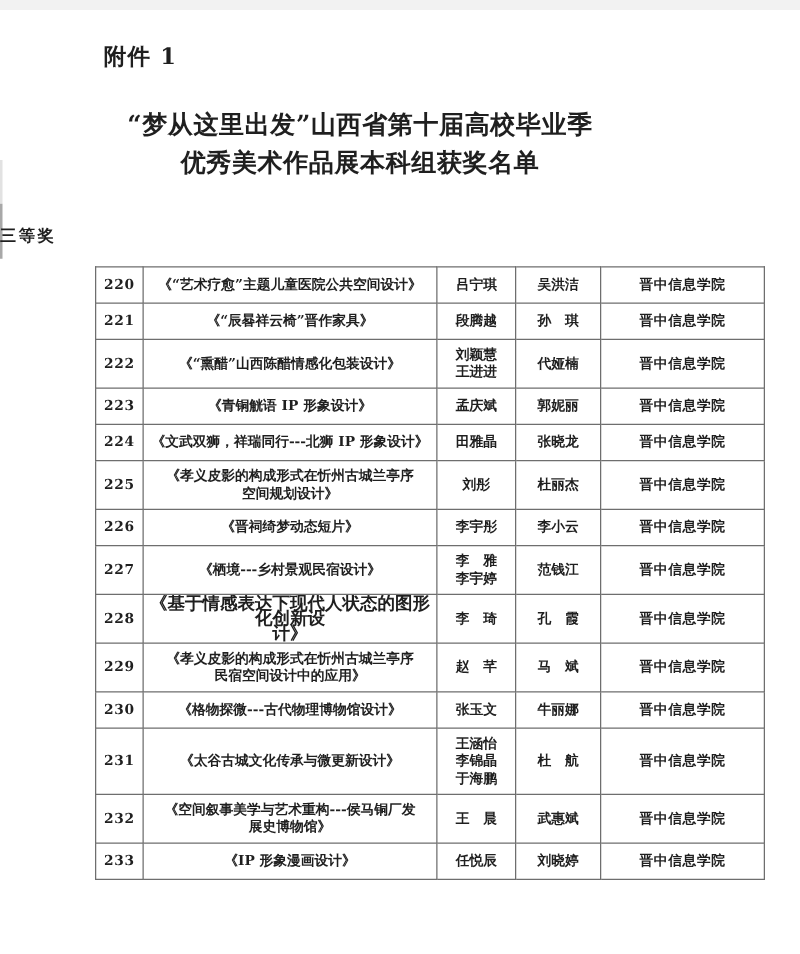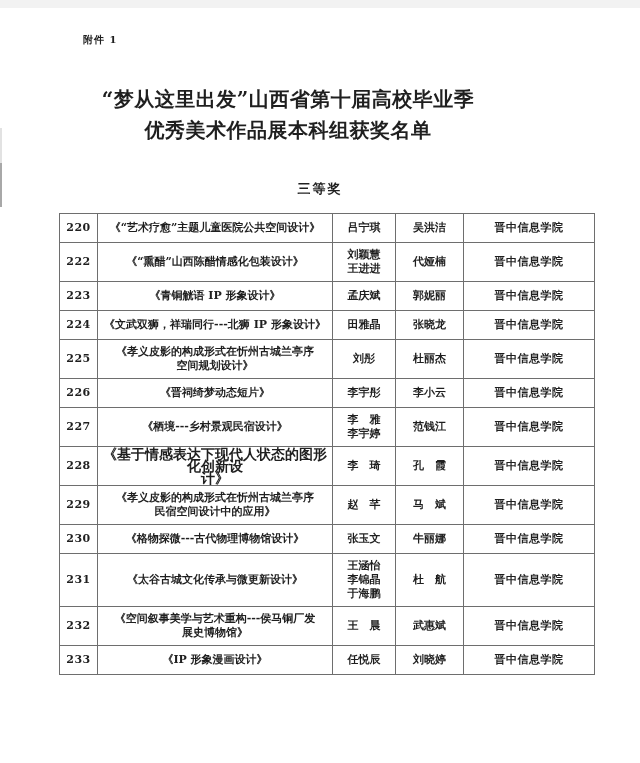--- a/index.html
+++ b/index.html
@@ -10,33 +10,33 @@
     color:#1f1f1f;
     position:relative;
     overflow:hidden;
   }
   .top-strip { position:absolute; top:0; left:0; width:640px; height:8px; background:#f2f2f2; }
   .edge-mark-light { position:absolute; left:0; top:128px; width:2px; height:35px; background:#e2e2e2; }
   .edge-mark-dark  { position:absolute; left:0; top:163px; width:2px; height:44px; background:#a8a8a8; }
 
   .attachment {
     position:absolute; top:33px; left:83px;
-    font-size:10px; font-weight:600; letter-spacing:1px;
+    font-size:18px; font-weight:600; letter-spacing:1px;
   }
   .doc-title {
     position:absolute; top:84px; left:0; width:576px;
     text-align:center; font-weight:bold; font-size:20px; line-height:31px;
     letter-spacing:0.5px;
   }
   .section-title {
     position:absolute; top:180px; left:0; width:640px;
-    text-align:center; font-weight:bold; font-size:13px; letter-spacing:2px;
-  }
-
-  .award-table-wrap { position:absolute; top:213px; left:59px; width:535px; }
+    text-align:left; font-weight:bold; font-size:13px; letter-spacing:2px;
+  }
+
+  .award-table-wrap { position:absolute; top:213px; left:76px; width:535px; }
   table.award-table {
     border-collapse:collapse; width:535px; table-layout:fixed;
   }
   table.award-table td {
     border:1px solid #6e6e6e;
     text-align:center; vertical-align:middle;
     font-size:11px; font-weight:bold; line-height:14px;
     padding:1px 2px;
     overflow:hidden;
   }
@@ -87,20 +87,33 @@
             <span class="line">《“艺术疗愈”主题儿童医院公共空间设计》</span>
           </td>
     <td class="cell-authors">
             <span class="line">吕宁琪</span>
           </td>
     <td class="cell-advisors">
             <span class="line">吴洪洁</span>
           </td>
     <td class="cell-school">晋中信息学院</td>
   </tr>
+        <tr class="h1">
+    <td class="cell-no">221</td>
+    <td class="cell-title">
+            <span class="line">《“辰晷祥云椅”晋作家具》</span>
+          </td>
+    <td class="cell-authors">
+            <span class="line">段腾越</span>
+          </td>
+    <td class="cell-advisors">
+            <span class="line">孙　琪</span>
+          </td>
+    <td class="cell-school">晋中信息学院</td>
+  </tr>
         <tr class="h2">
     <td class="cell-no">222</td>
     <td class="cell-title">
             <span class="line">《“熏醋”山西陈醋情感化包装设计》</span>
           </td>
     <td class="cell-authors">
             <span class="line">刘颖慧</span>
             <span class="line">王进进</span>
           </td>
     <td class="cell-advisors">

